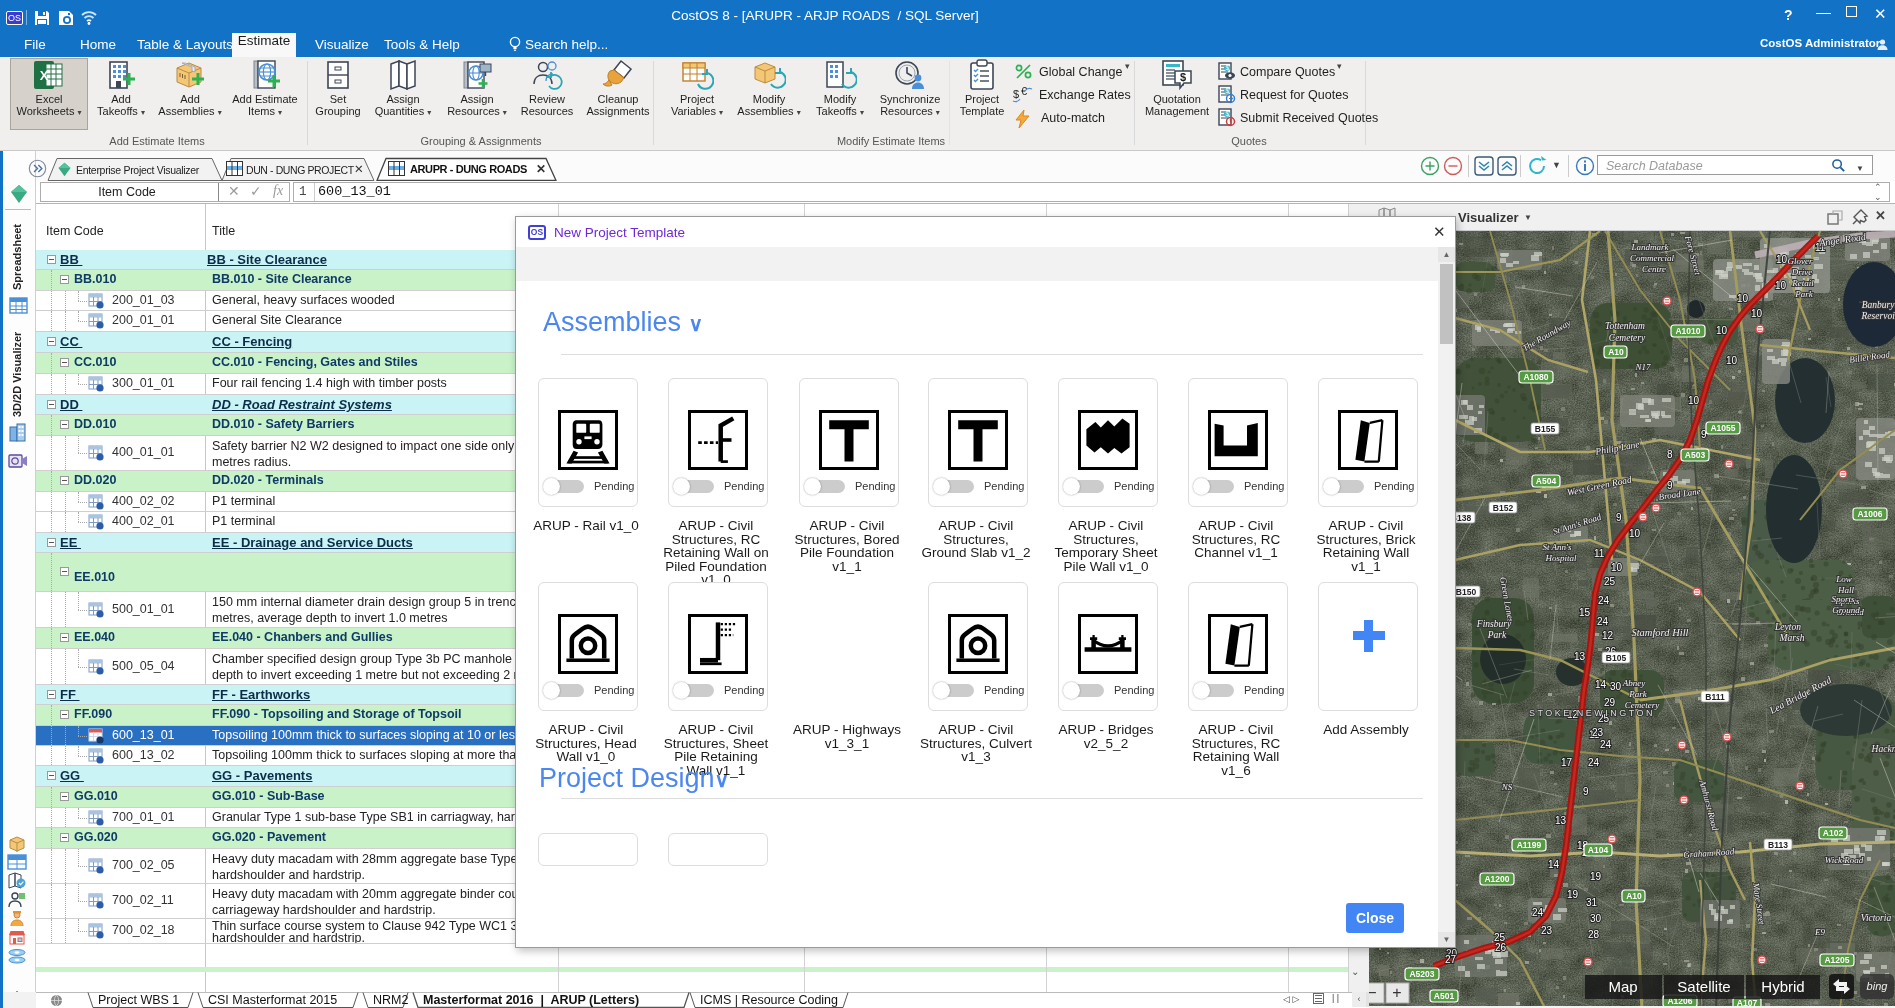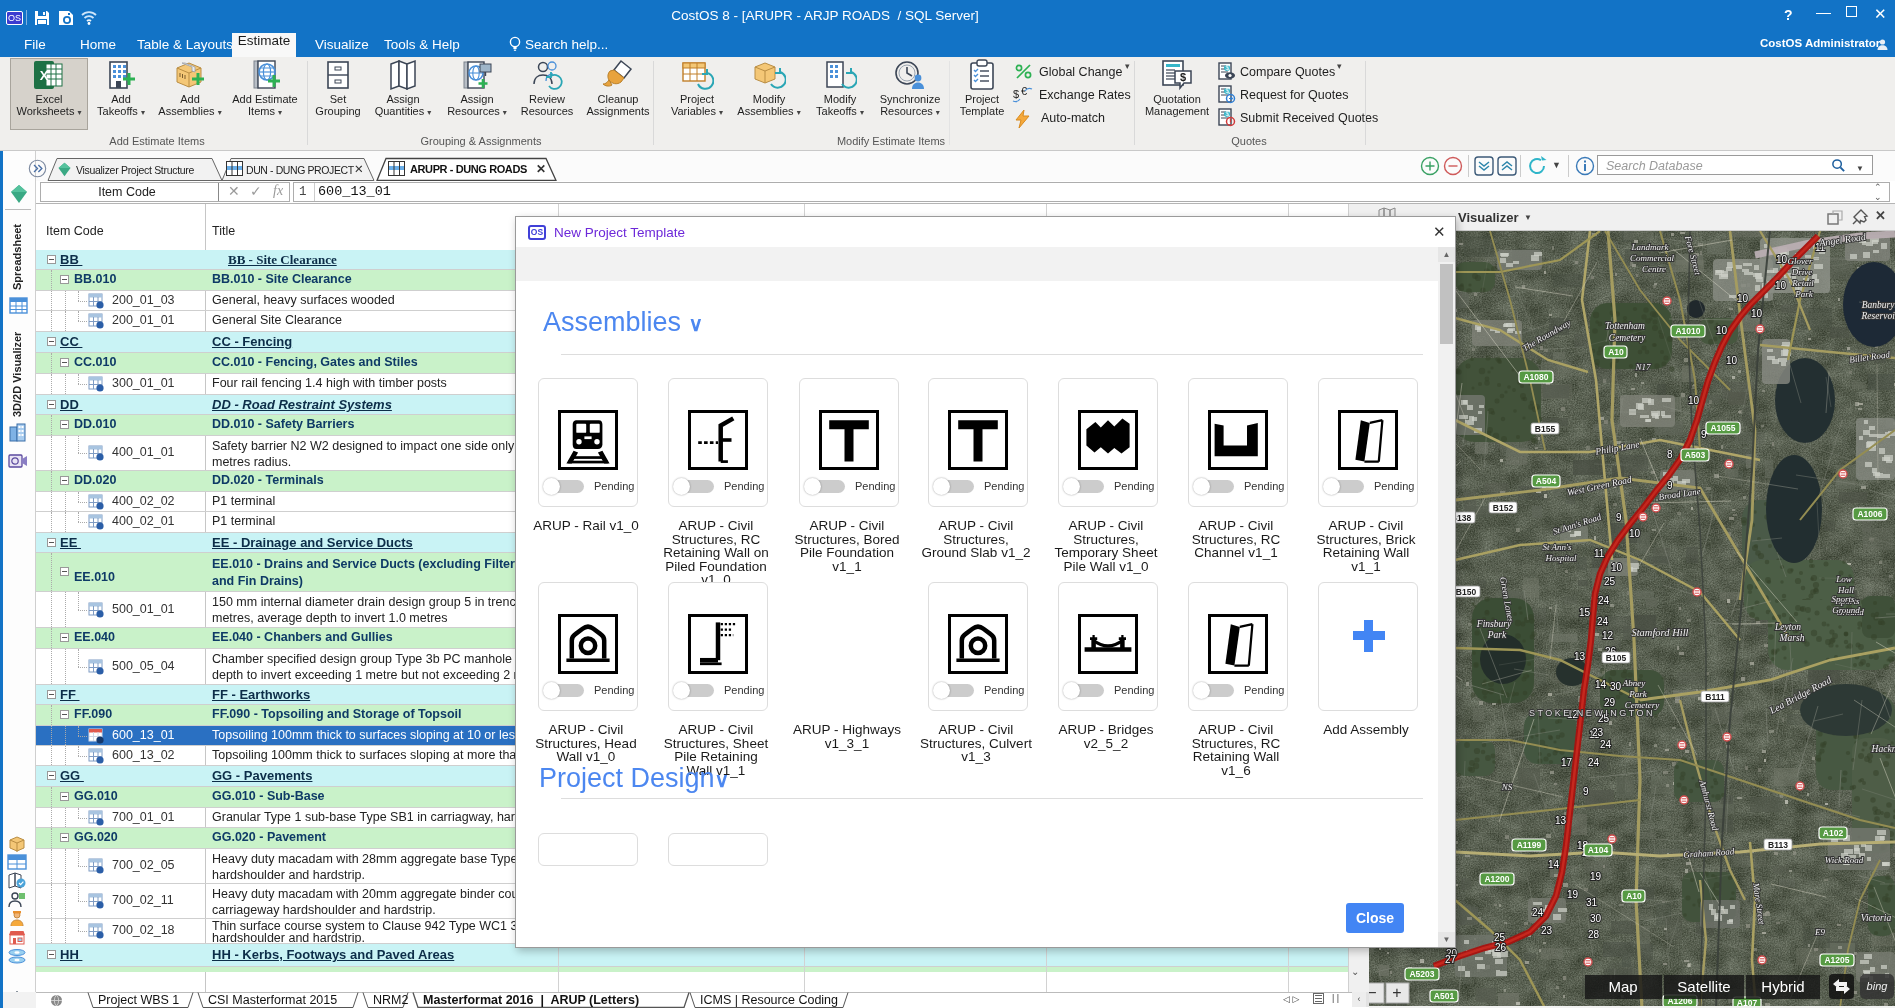--- a/index.html
+++ b/index.html
@@ -26,21 +26,21 @@
 #sidebar{left:0;top:151px;width:36px;height:857px;background:#fdfdfd;border-right:1px solid #cfcfcf;}
 .vtext{position:absolute;transform:rotate(-90deg);transform-origin:left top;font-size:11px;font-weight:bold;color:#222;white-space:nowrap;}
 
 #tablearea{left:36px;top:204px;width:1333px;height:788px;background:#fff;overflow:hidden;}
 .trow{position:absolute;left:0;overflow:hidden;border-bottom:1px solid #cfcfcf;}
 .cyan{background:#c9f3f5;}
 .green{background:#c9f2c9;}
 .selblue{background:#2a70c2;}
 .titlecell{position:absolute;left:170px;top:0;height:100%;}
 .l1t{font-weight:bold;text-decoration:underline;color:#0c2d48;font-size:13px;}
-.l2t{font-weight:bold;color:#0e3a66;font-size:12.5px;}
+.l2t{font-weight:bold;color:#0e3a66;font-size:12.5px;text-align:center;}
 .l3t{color:#222;font-size:12.5px;}
 #totalsbar{left:36px;top:972px;width:1312px;height:20px;background:#7e7e7e;color:#fff;font-weight:bold;font-size:12.5px;padding:2px 0 0 6px;}
 #bottomrow{left:0;top:992px;width:1895px;height:16px;background:#f2f2f2;}
 
 #vispanel{left:1369px;top:204px;width:526px;height:27px;background:#f0f0f0;border-bottom:1px solid #ccc;}
 #mapbox{left:1369px;top:231px;width:526px;height:775px;overflow:hidden;}
 
 #dialog{left:515px;top:216px;width:941px;height:732px;background:#fff;border:1px solid #9a9a9a;box-shadow:2px 3px 8px rgba(0,0,0,.25);}
 .card{position:absolute;width:100px;height:129px;background:#fff;border:1px solid #ddd;border-radius:6px;}
 .cicon{position:absolute;left:19px;top:31px;width:60px;height:60px;border:3px solid #000;background:#fff;}
@@ -461,21 +461,21 @@
   <div class="abs" id="tabrow">
     <svg class="abs" style="left:0;top:0;" width="1859" height="30" viewBox="0 0 1859 30">
       <path d="M12 29.5L21 7.5H176L186 29.5Z" fill="#f2f2f2" stroke="#666"></path>
       <path d="M186 29.5L195 7.5H328L338 29.5Z" fill="#f2f2f2" stroke="#666"></path>
       <path d="M341 29.5L350 7.5H510L520 29.5Z" fill="#ffffff" stroke="#444" stroke-width="1.3"></path>
     </svg>
     <svg class="abs" style="left:21px;top:11px;" width="15" height="15" viewBox="0 0 20 20">
         <path d="M10 1l8 7-8 11L2 8z" fill="#3aa984"></path>
         <path d="M10 1l8 7H2z" fill="#55c29d"></path>
       </svg>
-    <div class="abs" style="left:40px;top:13px;font-size:10.5px;letter-spacing:-0.3px;color:#222;">Visualizer Project Structure</div>
+    <div class="abs" style="left:40px;top:13px;font-size:10.5px;letter-spacing:-0.3px;color:#222;">Enterprise Project Visualizer</div>
     <svg class="abs" style="left:190px;top:10px;" width="17" height="15" viewBox="0 0 17 15">
         <rect x="0.5" y="0.5" width="16" height="14" fill="#fff" stroke="#333"></rect>
         <rect x="1" y="5" width="15" height="4" fill="#6aaee8"></rect>
         <line x1="6" y1="1" x2="6" y2="14" stroke="#333"></line>
         <line x1="11.5" y1="1" x2="11.5" y2="14" stroke="#333"></line>
       </svg>
     <div class="abs" style="left:210px;top:13px;font-size:10.5px;letter-spacing:-0.4px;color:#222;">DUN - DUNG PROJECT</div>
     <div class="abs" style="left:318px;top:11px;font-size:11.5px;color:#333;">✕</div>
     <svg class="abs" style="left:352px;top:10px;" width="17" height="15" viewBox="0 0 17 15">
         <rect x="0.5" y="0.5" width="16" height="14" fill="#fff" stroke="#333"></rect>
@@ -539,21 +539,21 @@
   </div>
   <div class="abs" id="tablearea">
   <div class="abs" style="left:10px;top:20px;font-size:12.5px;color:#222;">Item Code</div>
   <div class="abs" style="left:176px;top:20px;font-size:12.5px;color:#222;">Title</div>
   <div class="abs" style="left:169px;top:0;width:1px;height:788px;background:#c6c6c6;"></div>
   <div class="trow cyan" style="top:46px;height:20px;width:1312px;">
   <div class="abs" style="left:11px;top:5px;width:9px;height:9px;background:#fff;border:1px solid #999;">
           <div style="position:absolute;left:1px;top:3px;width:5px;height:1px;background:#555;"></div>
         </div>
   <div class="abs l1t" style="left:24px;top:2px;">BB&nbsp;</div>
-  <div class="titlecell l1t" style="left:192px;top:2px;font-family:Liberation Serif, serif;">BB - Site Clearance</div>
+  <div class="titlecell l1t" style="left:171px;top:2px;">BB - Site Clearance</div>
   </div>
   <div class="trow green" style="top:66px;height:21px;width:1312px;">
   <div class="abs" style="left:15px;top:0;width:1px;height:100%;border-left:1px dotted #aaa;"></div>
   <div class="abs" style="left:24px;top:5px;width:9px;height:9px;background:#fff;border:1px solid #999;">
           <div style="position:absolute;left:1px;top:3px;width:5px;height:1px;background:#555;"></div>
         </div>
   <div class="abs l2t" style="left:38px;top:2px;">BB.010</div>
   <div class="titlecell l2t" style="left:176px;top:2px;">BB.010 - Site Clearance</div>
   </div>
   <div class="trow " style="top:87px;height:20px;width:1312px;">
@@ -871,27 +871,20 @@
   <svg class="abs" style="left:52px;top:4px;" width="17" height="16" viewBox="0 0 17 16">
           <rect x="1" y="1" width="13" height="12" fill="#fff" stroke="#7f9cc4"></rect>
           <rect x="1" y="1" width="13" height="3.5" fill="#a8c4e0"></rect>
           <line x1="5.5" y1="4" x2="5.5" y2="13" stroke="#7f9cc4"></line>
           <line x1="10" y1="4" x2="10" y2="13" stroke="#7f9cc4"></line>
           <line x1="1" y1="8.5" x2="14" y2="8.5" stroke="#7f9cc4"></line>
           <circle cx="12" cy="12" r="3.6" fill="#2b5ea7"></circle>
         </svg>
   <div class="abs" style="left:76px;top:4px;font-size:12.5px;color:#333;">700_02_18</div>
   <div class="titlecell l3t" style="left:176px;top:1px;line-height:12px;width:1130px;color:#222;">Thin surface course system to Clause 942 Type WC1 35mm thick<br>hardshoulder and hardstrip.</div>
-  </div>
-  <div class="trow cyan" style="top:740px;height:23px;width:1312px;">
-  <div class="abs" style="left:11px;top:6px;width:9px;height:9px;background:#fff;border:1px solid #999;">
-          <div style="position:absolute;left:1px;top:3px;width:5px;height:1px;background:#555;"></div>
-        </div>
-  <div class="abs l1t" style="left:24px;top:3px;">HH&nbsp;</div>
-  <div class="titlecell l1t" style="left:176px;top:3px;">HH - Kerbs, Footways and Paved Areas</div>
   </div>
   <div class="abs green" style="left:0;top:763px;width:1312px;height:5px;"></div>
   <div class="abs" style="left:522px;top:0;width:1px;height:788px;background:#d2d2d2;"></div>
   <div class="abs" style="left:768px;top:0;width:1px;height:788px;background:#d2d2d2;"></div>
   <div class="abs" style="left:1010px;top:0;width:1px;height:788px;background:#d2d2d2;"></div>
   <div class="abs" style="left:1252px;top:0;width:1px;height:788px;background:#d2d2d2;"></div>
   <div class="abs" style="left:1312px;top:0;width:21px;height:788px;background:#f0f0f0;border-left:1px solid #d0d0d0;"></div>
   <div class="abs" style="left:1315px;top:762px;font-size:10px;color:#555;">⌄</div>
   </div>
   <div class="abs" id="bottomrow">

